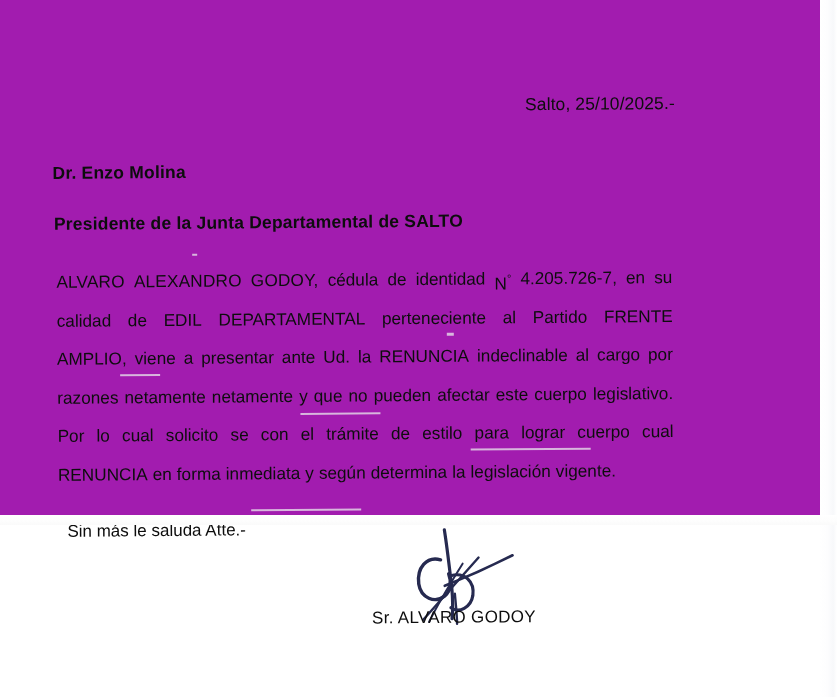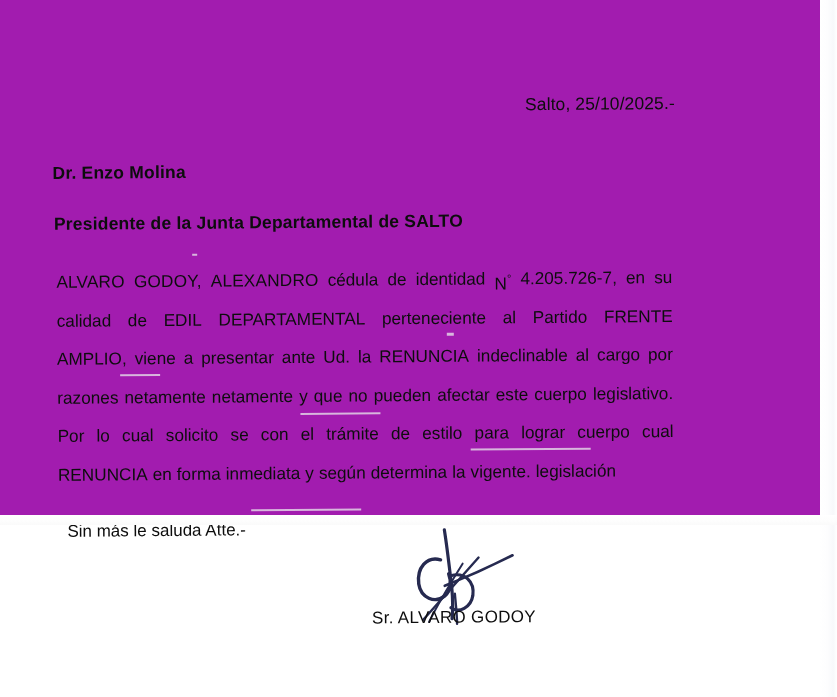--- a/index.html
+++ b/index.html
@@ -164,22 +164,22 @@
 
     <div class="date-line">Salto, 25/10/2025.-</div>
 
     <div class="addressee-name">Dr. Enzo Molina</div>
 
     <div class="addressee-title">Presidente de la Junta Departamental de SALTO</div>
 
     <div class="body-block" id="body-block">
         <div class="body-line justify">
           <span class="w bold">ALVARO</span>
+          <span class="w bold">ALEXANDRO</span>
           <span class="w bold">GODOY,</span>
-          <span class="w bold">ALEXANDRO</span>
           <span class="w">cédula</span>
           <span class="w">de</span>
           <span class="w">identidad</span>
           <span class="w">N<span class="sup-deg">°</span></span>
           <span class="w">4.205.726-7,</span>
           <span class="w">en</span>
           <span class="w">su</span>
         </div>
         <div class="body-line justify">
           <span class="w">calidad</span>
@@ -236,22 +236,22 @@
         </div>
         <div class="body-line start">
           <span class="w">RENUNCIA</span>
           <span class="w">en</span>
           <span class="w">forma</span>
           <span class="w">inmediata</span>
           <span class="w">y</span>
           <span class="w">según</span>
           <span class="w">determina</span>
           <span class="w">la</span>
+          <span class="w">legislación</span>
           <span class="w">vigente.</span>
-          <span class="w">legislación</span>
         </div>
       </div>
 
     <div class="closing-line">Sin más le saluda Atte.-</div>
 
     <div class="signature-area">
       <svg class="signature-svg" width="175" height="105" viewBox="0 0 175 105">
         <g id="sig-strokes" fill="none" stroke-linecap="round" stroke-linejoin="round" stroke="#262a50">
 
           <path d="M66 6 C 69 26, 71 46, 73 64 C 74 76, 74 86, 73 95" stroke-width="3.2"></path>

